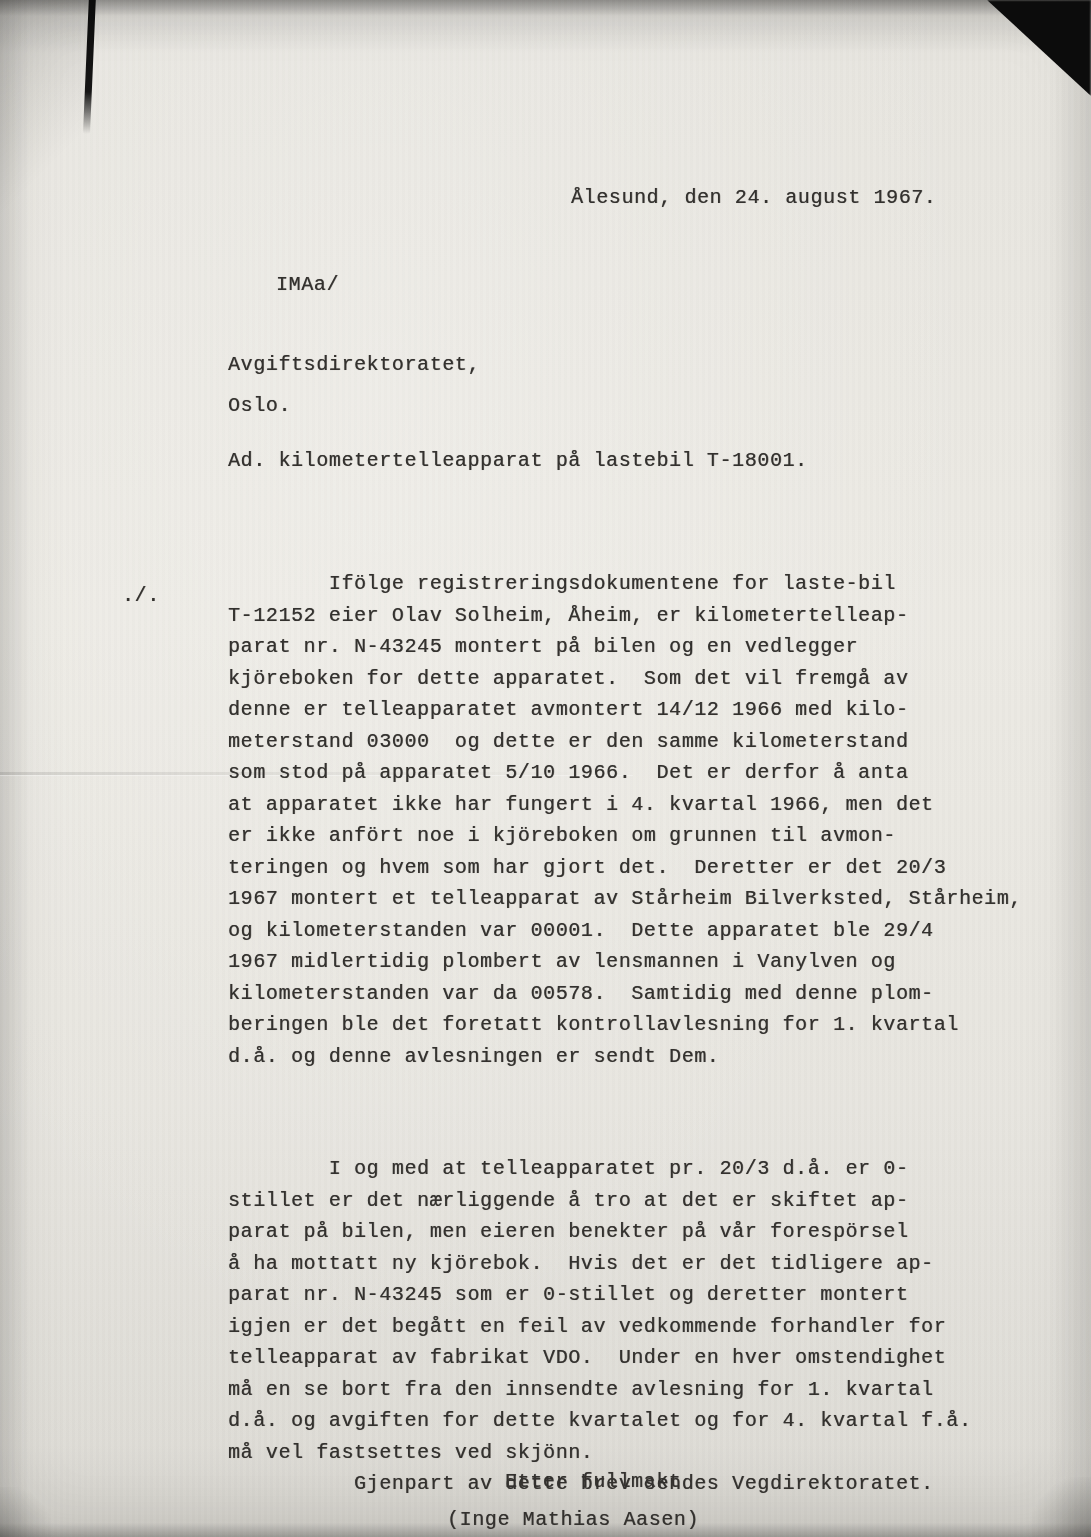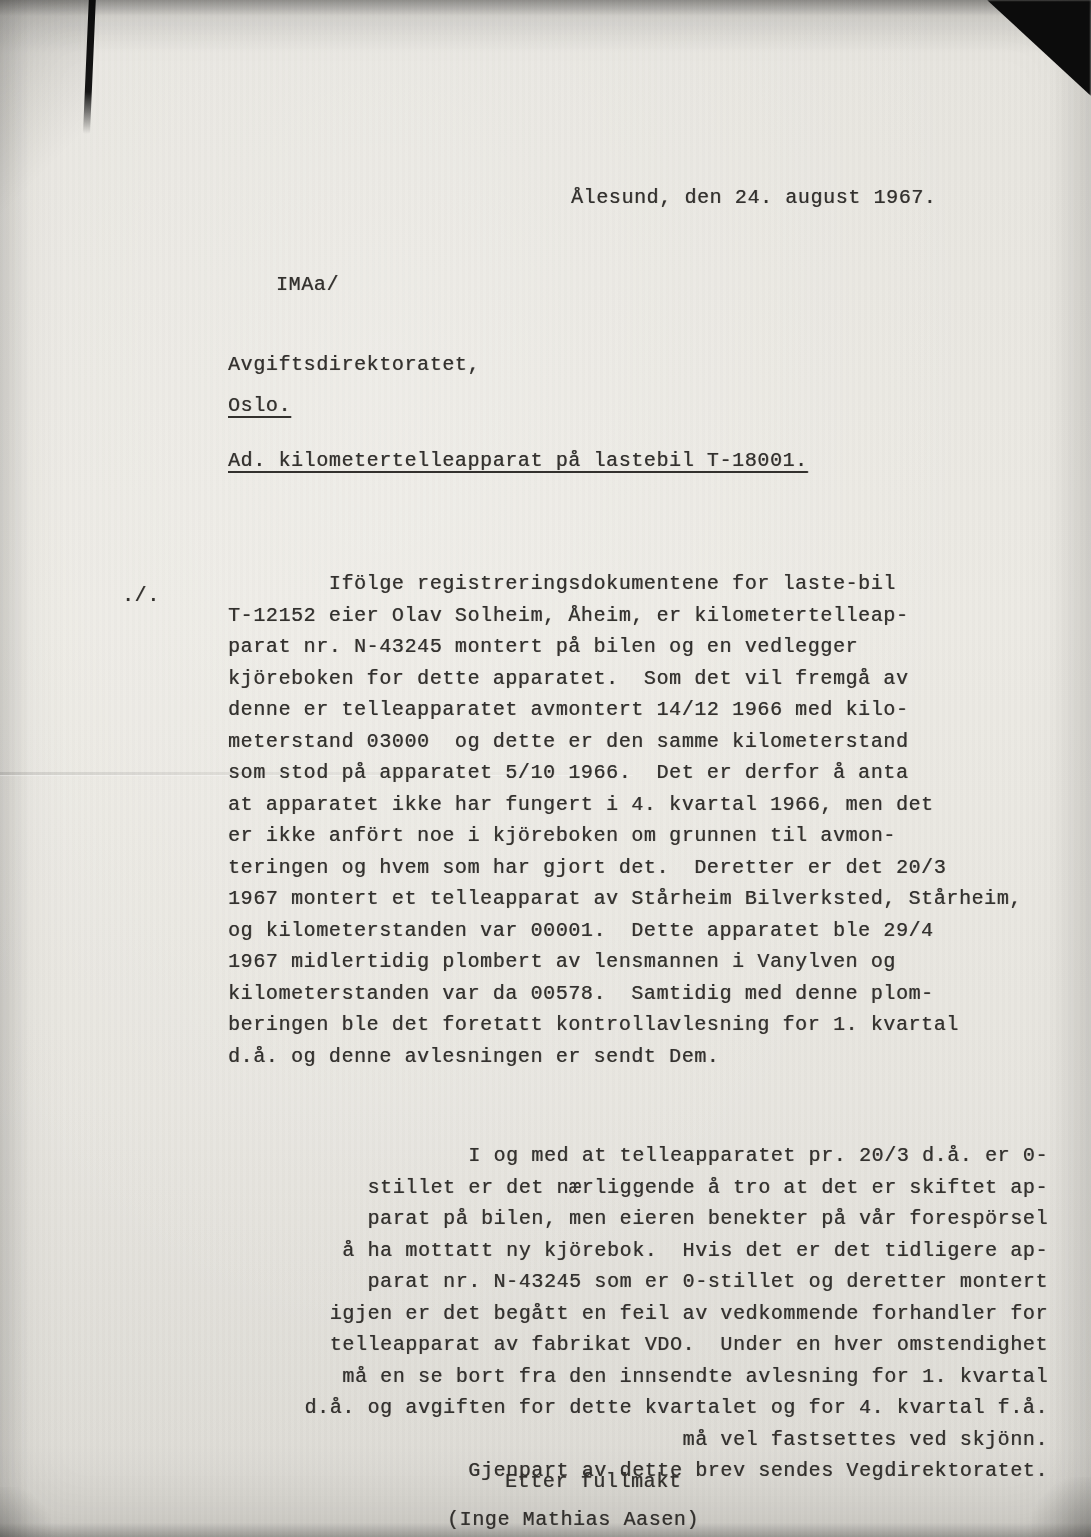--- a/index.html
+++ b/index.html
@@ -20,32 +20,31 @@
   .t{
     position:absolute;
     font-size:20px;
     line-height:31.5px;
     color:#33312e;
     letter-spacing:.6px;
     white-space:pre;
     text-shadow:0.5px 0 0.6px rgba(52,50,47,.55), 0 0 1px rgba(60,58,55,.25);
   }
   .u{
-    text-decoration:underline;
     text-underline-offset:5px;
     text-decoration-thickness:1.5px;
   }
   .dateline{left:571px;top:182px;}
   .reference{left:228px;top:269px;margin-left:48px;}
   .recipient1{left:228px;top:349px;}
   .recipient2{left:228px;top:390px;}
   .subject{left:228px;top:445px;}
   .marginmark{left:122px;top:580px;}
   .body{left:228px;top:505px;width:820px;}
-  .p2{margin-top:5px;text-align:right;}
+  .p2{margin-top:18px;}
   .signoff{left:505px;top:1418px;margin-top:48px;}
   .signature{left:447px;top:1504px;}
 
   
   .corner-tr{
     position:absolute;top:0;right:0;width:104px;height:96px;
     background:#0c0c0c;
     clip-path:polygon(0 0, 100% 0, 100% 100%);
     filter:blur(1px);
   }

